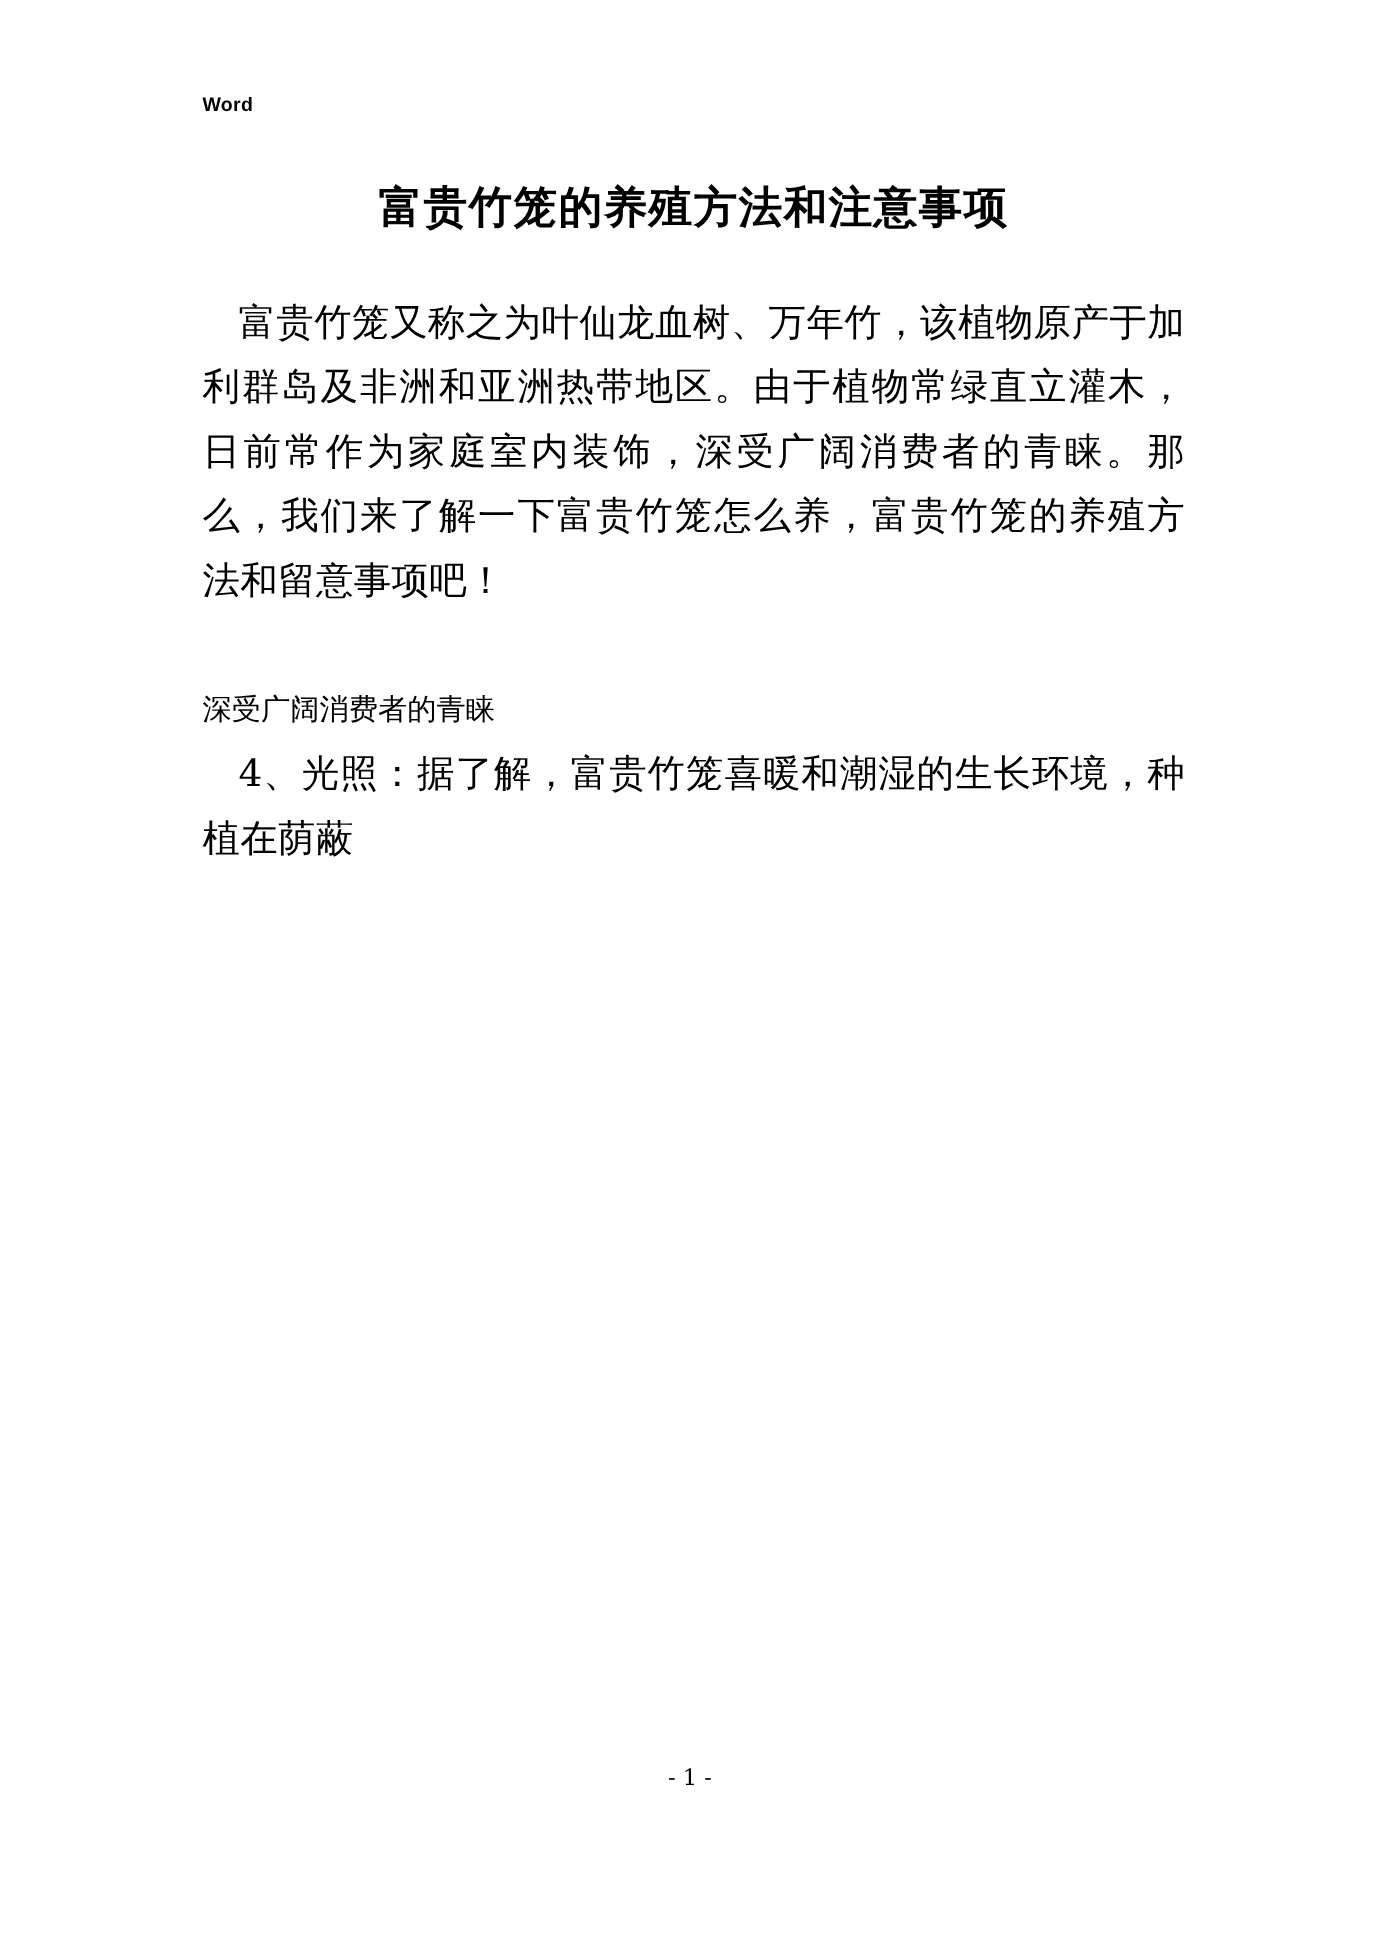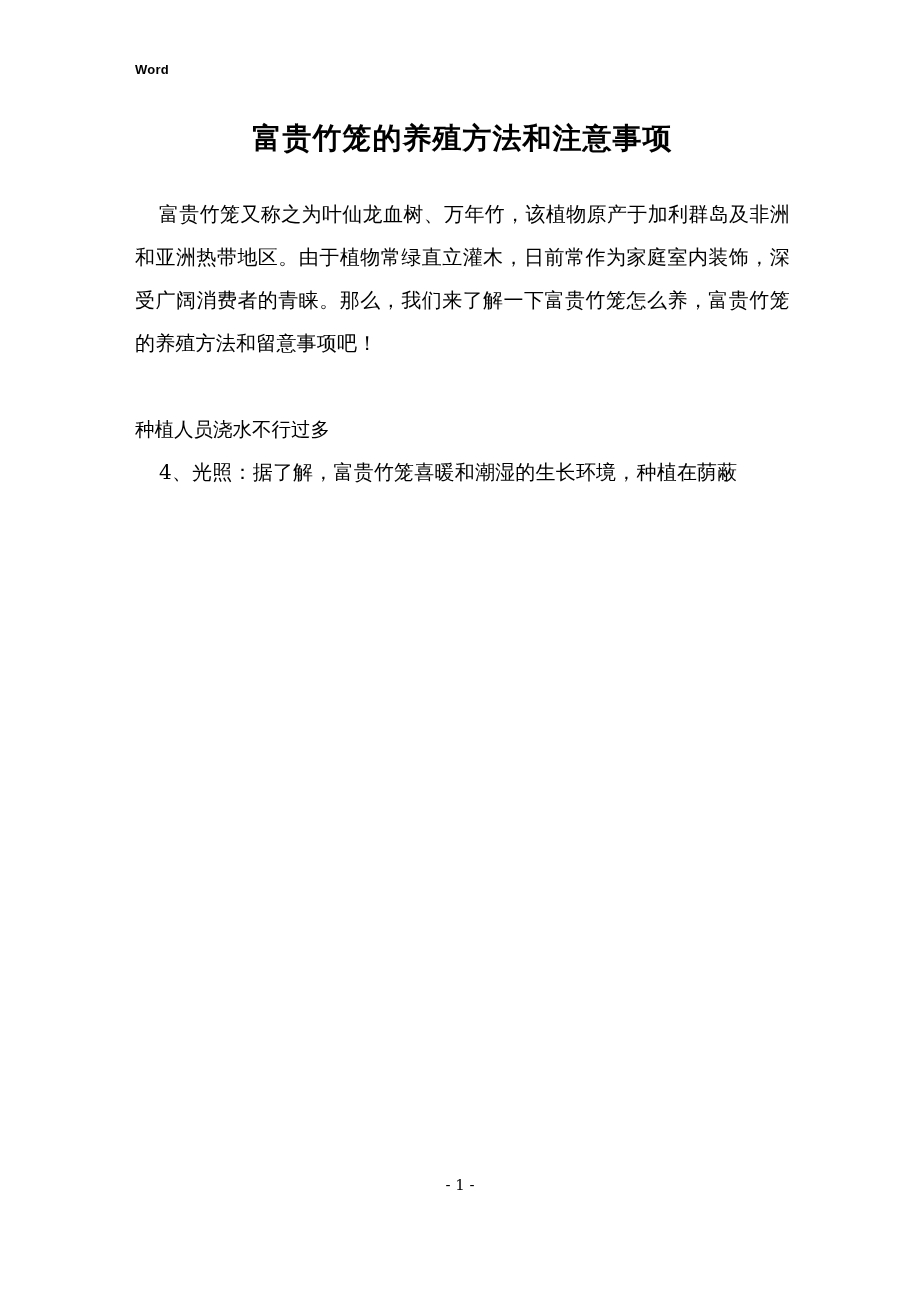--- a/index.html
+++ b/index.html
@@ -41,21 +41,21 @@
     font-family: "DejaVu Sans", sans-serif;
     font-size: 29px;
     font-weight: bold;
     text-align: center;
     letter-spacing: 1px;
     margin: 0 0 34px 0;
     line-height: 1.4;
   }
   p.para {
     font-family: "DejaVu Serif", serif;
-    font-size: 20px;
+    font-size: 25px;
     line-height: 43px;
     margin: 0;
     text-align: justify;
     text-justify: inter-ideograph;
     letter-spacing: 0.2px;
   }
   p.indent {
     text-indent: 24px;
   }
   .spacer {
@@ -87,21 +87,21 @@
   <div class="header-label">Word</div>
 
   <div class="content">
 
     <h1 class="doc-title">富贵竹笼的养殖方法和注意事项</h1>
 
     <p class="para indent">富贵竹笼又称之为叶仙龙血树、万年竹，该植物原产于加利群岛及非洲和亚洲热带地区。由于植物常绿直立灌木，日前常作为家庭室内装饰，深受广阔消费者的青睐。那么，我们来了解一下富贵竹笼怎么养，富贵竹笼的养殖方法和留意事项吧！</p>
 
     <div class="spacer"></div>
 
-    <p class="section-head">种植人员浇水不行过多</p>
+    <p class="section-head">深受广阔消费者的青睐</p>
 
     <p class="para indent">4、光照：据了解，富贵竹笼喜暖和潮湿的生长环境，种植在荫蔽</p>
 
   </div>
 
   <div class="page-number">- 1 -</div>
 
 </div>
 
 </body></html>

